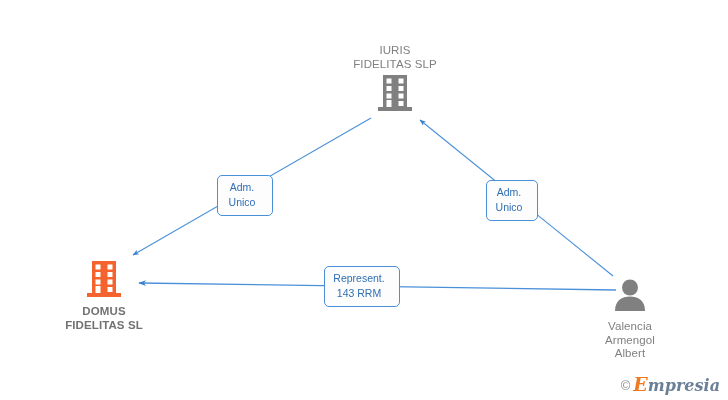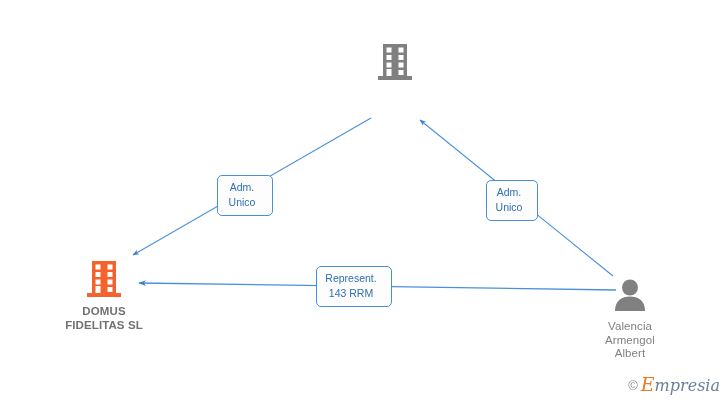--- a/index.html
+++ b/index.html
@@ -38,34 +38,34 @@
     color:#2f6fb5;
     font-size:10.5px;
     line-height:15px;
     text-align:center;
     padding:4px 7px 5px 1px;
     white-space:pre;
     box-sizing:border-box;
   }
   #label-adm-left{left:217px;top:175px;width:56px;}
   #label-adm-right{left:486px;top:180px;width:52px;}
-  #label-represent{left:316px;top:266px;width:76px;}
+  #label-represent{left:324px;top:266px;width:76px;}
 
   
   #watermark{
     position:absolute;right:8px;bottom:6px;
     display:flex;align-items:center;gap:3px;
   }
   #watermark .copy{
     color:#8a8a8a;font-size:13px;line-height:13px;
   }
   #watermark .brand{
     font-family:"DejaVu Serif",serif;
     font-size:16px;line-height:16px;
-    color:#6b7f96;font-style:italic;
+    color:#6b7f96;font-style:italic;font-weight:bold;
   }
   #watermark .brand .cap{color:#f07a22;font-size:19px;}
 </style>
 </head>
 <body>
 
 <div id="canvas">
 
   <svg class="edges" viewBox="0 0 728 400" xmlns="http://www.w3.org/2000/svg">
     <defs>
@@ -75,20 +75,22 @@
     </defs>
 
     <line x1="371" y1="118" x2="133" y2="255" stroke="#4a90d9" stroke-width="1.1" marker-end="url(#arrow)"></line>
 
     <line x1="613" y1="276" x2="420" y2="120" stroke="#4a90d9" stroke-width="1.1" marker-end="url(#arrow)"></line>
 
     <line x1="616" y1="290" x2="139" y2="283" stroke="#4a90d9" stroke-width="1.3" marker-end="url(#arrow)"></line>
   </svg>
 
   <div class="node" id="node-iuris">
+    <div class="label">IURIS
+FIDELITAS SLP</div>
     <span class="icon">
       <svg width="34" height="36" viewBox="0 0 34 36" xmlns="http://www.w3.org/2000/svg">
         <rect x="5" y="0" width="24" height="32" fill="#808080"></rect>
         <rect x="8.5" y="3.5" width="5" height="5" fill="#ffffff"></rect>
         <rect x="20.5" y="3.5" width="5" height="5" fill="#ffffff"></rect>
         <rect x="8.5" y="11" width="5" height="5" fill="#ffffff"></rect>
         <rect x="20.5" y="11" width="5" height="5" fill="#ffffff"></rect>
         <rect x="8.5" y="18.5" width="5" height="5" fill="#ffffff"></rect>
         <rect x="20.5" y="18.5" width="5" height="5" fill="#ffffff"></rect>
         <rect x="20.5" y="26" width="5" height="5" fill="#ffffff"></rect>

